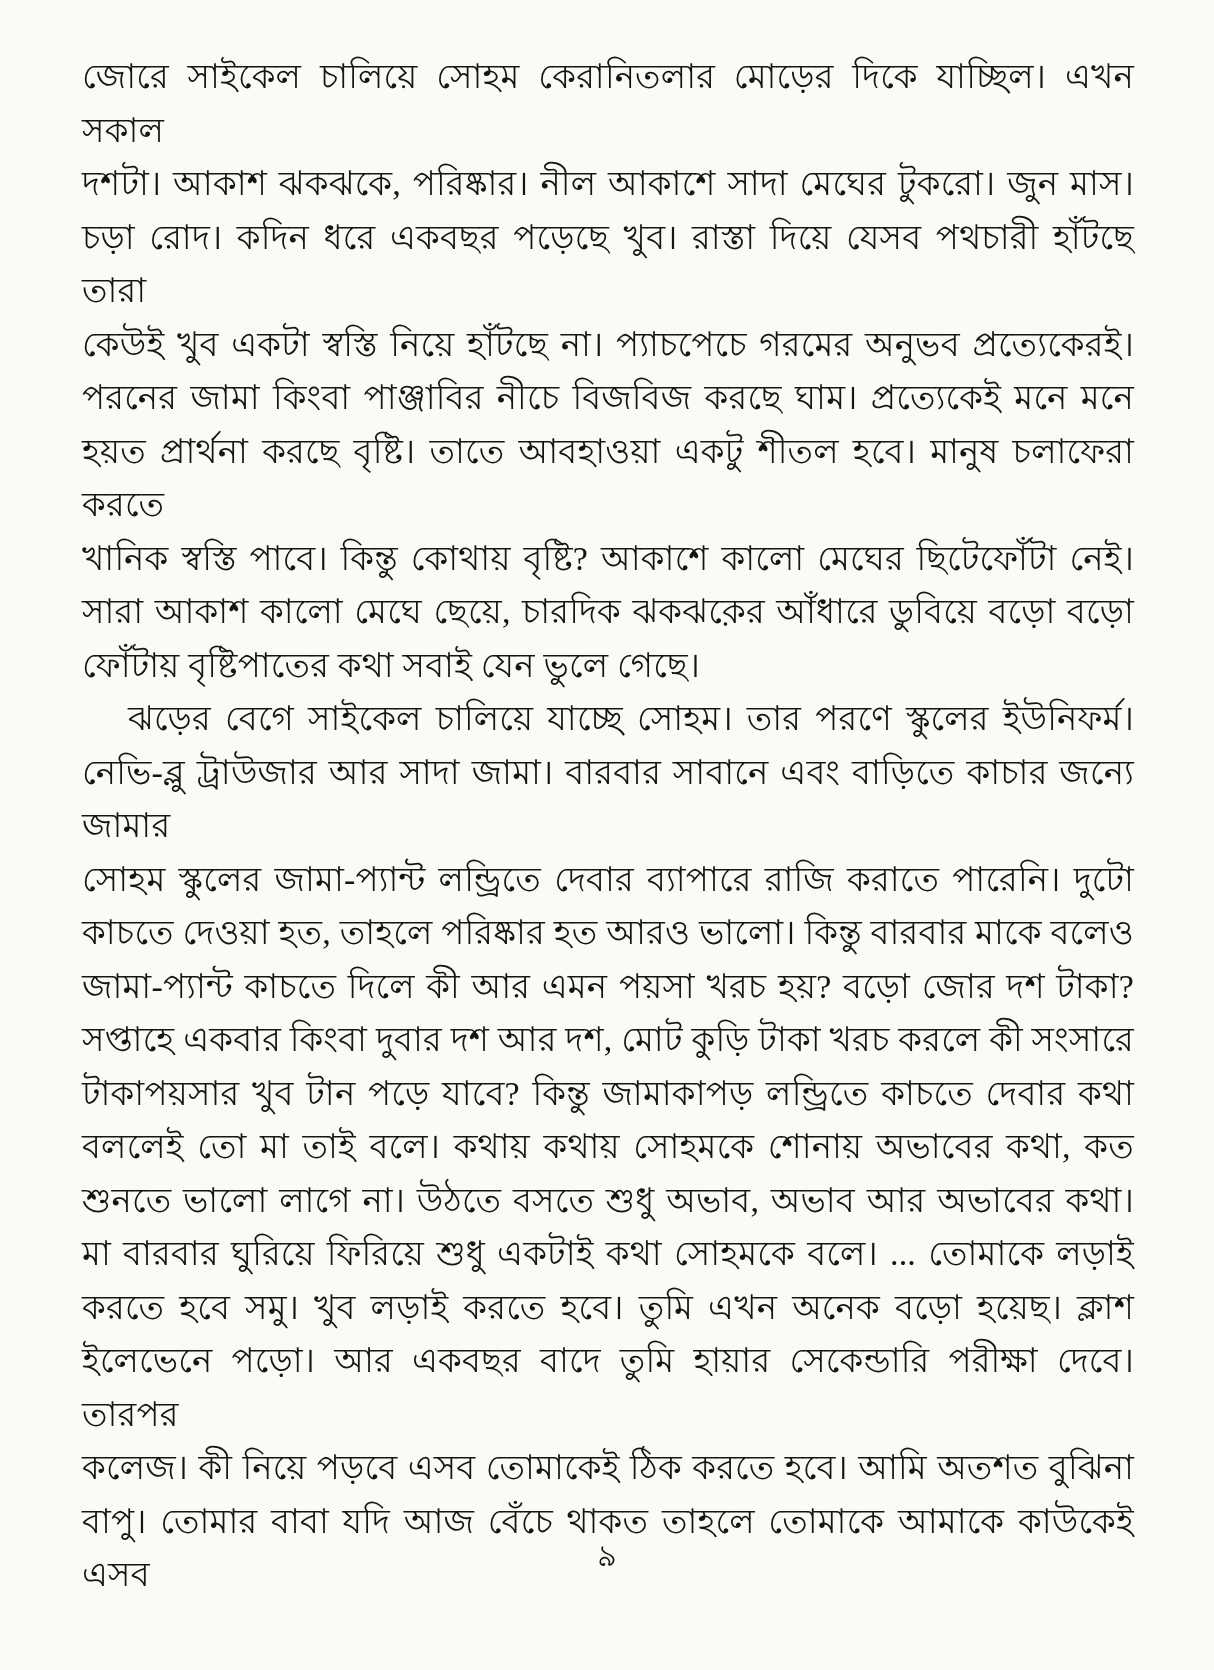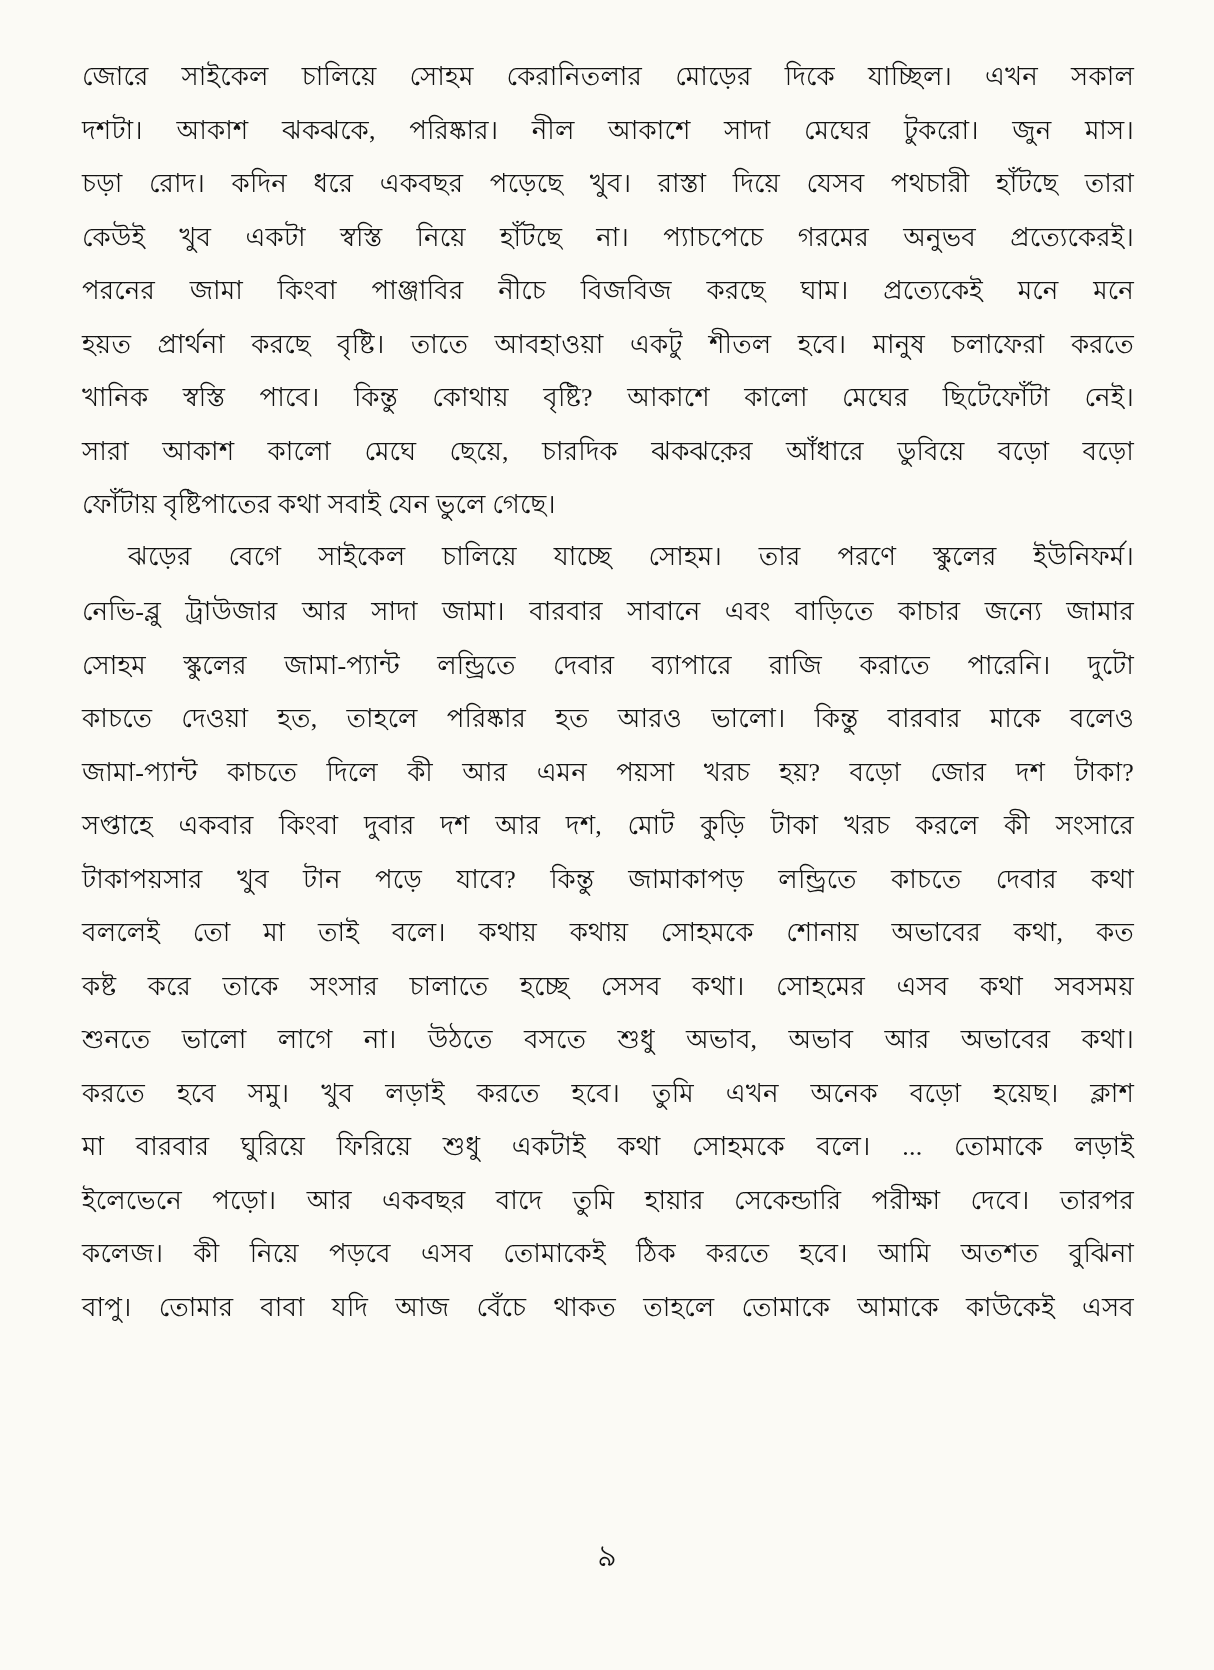--- a/index.html
+++ b/index.html
@@ -21,32 +21,31 @@
     overflow: hidden;
     box-sizing: border-box;
   }
   .text-block {
     position: absolute;
     left: 82px;
     top: 50px;
     width: 1052px;
   }
   .line {
-    font-size: 26px;
+    font-size: 34px;
     line-height: 53.5px;
     text-align: justify;
     text-align-last: justify;
     letter-spacing: 0.2px;
   }
   .line.para-end {
     text-align-last: left;
   }
   .line.indent {
     text-indent: 46px;
-    font-family: Liberation Mono, monospace;
   }
   .page-number {
     position: absolute;
     left: 0;
     right: 0;
     top: 1532px;
     text-align: center;
     font-size: 30px;
     color: #141414;
   }
@@ -66,23 +65,22 @@
     <div class="line">সারা আকাশ কালো মেঘে ছেয়ে, চারদিক ঝকঝক়ের আঁধারে ডুবিয়ে বড়ো বড়ো</div>
     <div class="line para-end">ফোঁটায় বৃষ্টিপাতের কথা সবাই যেন ভুলে গেছে।</div>
     <div class="line indent">ঝড়ের বেগে সাইকেল চালিয়ে যাচ্ছে সোহম। তার পরণে স্কুলের ইউনিফর্ম।</div>
     <div class="line">নেভি-ব্লু ট্রাউজার আর সাদা জামা। বারবার সাবানে এবং বাড়িতে কাচার জন্যে জামার</div>
     <div class="line">সোহম স্কুলের জামা-প্যান্ট লন্ড্রিতে দেবার ব্যাপারে রাজি করাতে পারেনি। দুটো</div>
     <div class="line">কাচতে দেওয়া হত, তাহলে পরিষ্কার হত আরও ভালো। কিন্তু বারবার মাকে বলেও</div>
     <div class="line">জামা-প্যান্ট কাচতে দিলে কী আর এমন পয়সা খরচ হয়? বড়ো জোর দশ টাকা?</div>
     <div class="line">সপ্তাহে একবার কিংবা দুবার দশ আর দশ, মোট কুড়ি টাকা খরচ করলে কী সংসারে</div>
     <div class="line">টাকাপয়সার খুব টান পড়ে যাবে? কিন্তু জামাকাপড় লন্ড্রিতে কাচতে দেবার কথা</div>
     <div class="line">বললেই তো মা তাই বলে। কথায় কথায় সোহমকে শোনায় অভাবের কথা, কত</div>
-    <div class="line">কষ্ট করে তাকে সংসার চালাতে হচ্ছে সেসব কথা। সোহমের এসব কথা সবসময়</div>
     <div class="line">শুনতে ভালো লাগে না। উঠতে বসতে শুধু অভাব, অভাব আর অভাবের কথা।</div>
+    <div class="line">মা বারবার ঘুরিয়ে ফিরিয়ে শুধু একটাই কথা সোহমকে বলে। ... তোমাকে লড়াই</div>
     <div class="line">করতে হবে সমু। খুব লড়াই করতে হবে। তুমি এখন অনেক বড়ো হয়েছ। ক্লাশ</div>
-    <div class="line">মা বারবার ঘুরিয়ে ফিরিয়ে শুধু একটাই কথা সোহমকে বলে। ... তোমাকে লড়াই</div>
     <div class="line">ইলেভেনে পড়ো। আর একবছর বাদে তুমি হায়ার সেকেন্ডারি পরীক্ষা দেবে। তারপর</div>
     <div class="line">কলেজ। কী নিয়ে পড়বে এসব তোমাকেই ঠিক করতে হবে। আমি অতশত বুঝিনা</div>
     <div class="line">বাপু। তোমার বাবা যদি আজ বেঁচে থাকত তাহলে তোমাকে আমাকে কাউকেই এসব</div>
 
   </div>
   <div class="page-number">৯</div>
 </div>
 
 </body></html>

